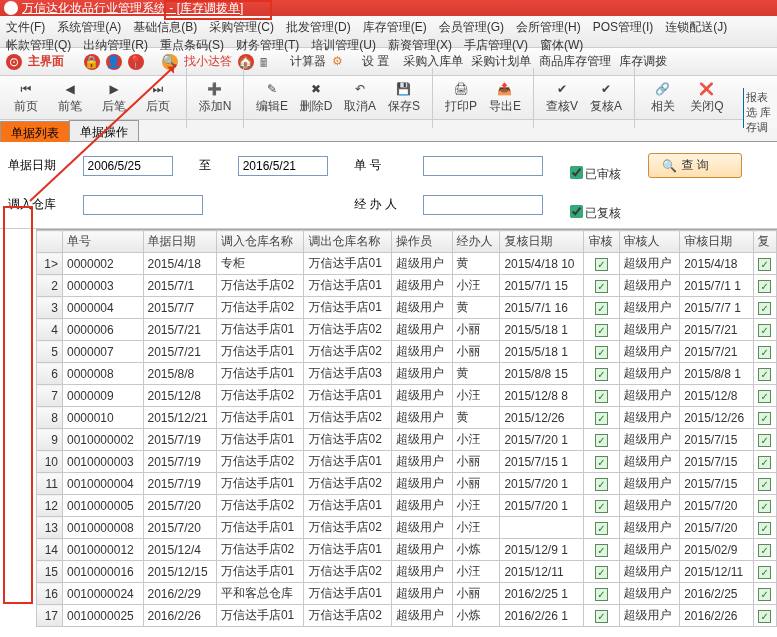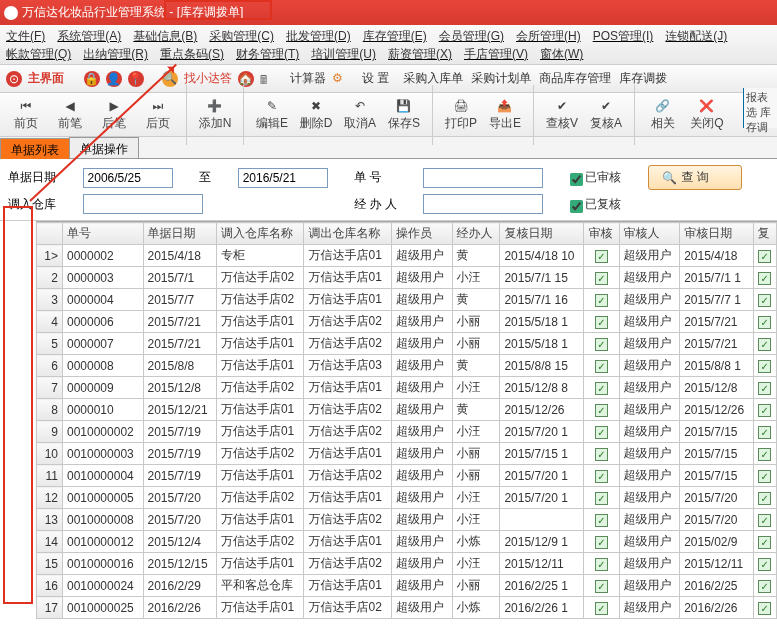--- a/index.html
+++ b/index.html
@@ -1,38 +1,38 @@
 <!DOCTYPE html>
 <html><head>
 <meta charset="utf-8">
 <style>
 * { box-sizing: border-box; margin: 0; padding: 0; font-family: "Microsoft YaHei", SimSun, sans-serif; font-size: 12px; }
 body { background: #fff; width: 777px; height: 637px; overflow: hidden; position: relative; }
-.titlebar { background: linear-gradient(#e8453a,#d63a30); color: #fff; height: 25px; display: flex; align-items: center; padding: 0 4px; }
+.titlebar { background: linear-gradient(#e8453a,#d63a30); color: #fff; height: 16px; display: flex; align-items: center; padding: 0 4px; text-decoration: underline; }
 .titlebar .logo { width: 14px; height: 14px; background: #fff; border-radius: 50%; margin-right: 4px; }
-.menubar { background: linear-gradient(#fafafa,#e9e9e9); height: 40px; padding: 2px 6px; display: flex; flex-wrap: wrap; align-items: flex-start; gap: 0; border-bottom: 1px solid #ccc; text-decoration: underline; }
+.menubar { background: linear-gradient(#fafafa,#e9e9e9); height: 32px; padding: 2px 6px; display: flex; flex-wrap: wrap; align-items: flex-start; gap: 0; border-bottom: 1px solid #ccc; }
 .menubar span { margin-right: 12px; color: #333; white-space: nowrap; line-height: 18px; }
 .sep { width: 1px; height: 60px; background: #ccc; margin: 0 4px; }
 .toolbar1 { background: linear-gradient(#fdfdfd,#ececec); height: 28px; display: flex; align-items: center; padding: 0 6px; border-bottom: 1px solid #ccc; gap: 6px; }
 .tb-icon { width: 16px; height: 16px; border-radius: 50%; display: inline-block; }
 .red-ic { background: #d63a30; color:#fff; text-align:center; line-height:16px; }
 .main-label { color: #d63a30; font-weight: bold; }
 .tb-link { color: #333; margin-left: 8px; white-space: nowrap; }
 .toolbar2 { background: linear-gradient(#fdfdfd,#ececec); height: 44px; display: flex; align-items: center; padding: 0 6px; border-bottom: 1px solid #ccc; gap: 4px; }
 .tb-btn { display: flex; flex-direction: column; align-items: center; width: 40px; color: #444; }
 .tb-btn .ic { width: 18px; height: 18px; display: flex; align-items: center; justify-content: center; }
 .tabs { display: flex; border-bottom: 1px solid #999; background: #f4f4f4; height: 22px; }
 .tab { padding: 3px 10px; border: 1px solid #999; border-bottom: none; margin-right: -1px; background: #fff; }
 .tab.active { background: #f97316; font-weight: normal; position: relative; top: 1px; }
 .tab.inactive { background: #eee; }
 .filter { padding: 6px 8px; display: grid; grid-template-columns: auto auto auto auto auto auto auto auto auto; gap: 4px 8px; align-items: center; border-bottom: 1px solid #ccc; }
 .filter input[type=text] { border: 1px solid #7a9ac0; height: 20px; padding: 0 4px; }
 .date-inp { width: 90px; }
 .wide { width: 120px; }
-.chk { display: flex; align-items: flex-end; gap: 2px; color: #333; }
+.chk { display: flex; align-items: flex-start; gap: 2px; color: #333; margin-top: 18px; }
 .chk input { accent-color: #3a7; }
 .query-btn { border: 1px solid #d08a3a; background: linear-gradient(#fff4e0,#ffe0b0); padding: 3px 14px; border-radius: 3px; color: #333; display: flex; align-items: center; gap: 4px; }
 .grid { overflow: auto; border-top: 1px solid #aaa; margin-left: 36px; }
 table { border-collapse: collapse; width: 100%; }
 th, td { border: 1px solid #c8c8c8; padding: 2px 4px; text-align: left; white-space: nowrap; font-size: 12px; color: #333; background: #fff; }
 th { background: linear-gradient(#fafafa,#e8e8e8); color: #444; font-weight: normal; }
 .rownum { text-align: right; background: linear-gradient(#fafafa,#e8e8e8); width: 26px; }
 .chkcell { text-align: center; }
 .chkcell span { display:inline-block; width:13px; height:13px; border:1px solid #5a8a5a; background:#dff5df; color:#2a7a2a; line-height:11px; font-size:10px; text-align:center; }
 .annot { position: absolute; border: 2px solid #e03020; pointer-events: none; }

